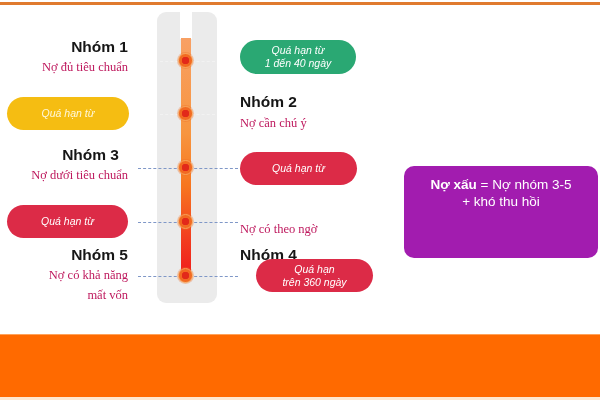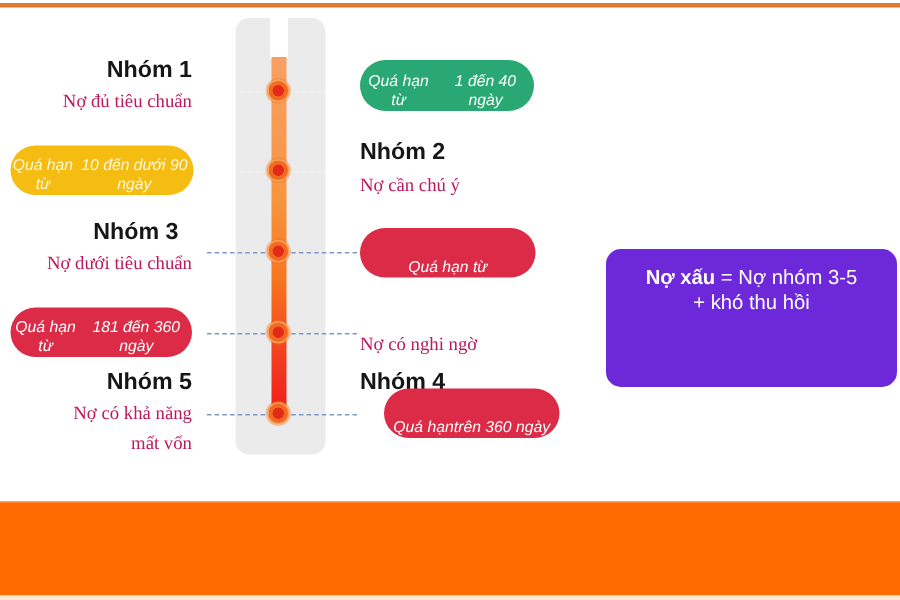--- a/index.html
+++ b/index.html
@@ -18,26 +18,26 @@
 
     .dot { position: absolute; width: 15px; height: 15px; border-radius: 50%;
            background: radial-gradient(circle at 50% 50%, #e2291a 0 3.5px, #f26a22 4px 100%);
            border: 1.5px solid #f7a257; box-shadow: 0 0 0 1px rgba(238,110,40,0.35); }
 
     .group-title { position: absolute; font-family: "Liberation Sans", sans-serif; font-weight: bold; font-size: 15.5px; color: #161616; white-space: nowrap; }
     .group-desc { position: absolute; font-family: Liberation Serif, serif; font-size: 12.5px; color: #be185d; line-height: 18px; white-space: nowrap; }
     .right { text-align: center; }
 
     .pill { position: absolute; border-radius: 17px; color: #ffffff; font-family: "Liberation Sans", sans-serif; font-style: italic;
-            font-size: 10.5px; line-height: 13px; text-align: center; display: flex; flex-direction: row; justify-content: center; align-items: flex-end; }
+            font-size: 10.5px; line-height: 13px; text-align: center; display: flex; flex-direction: column; justify-content: center; align-items: center; }
     .pill.green { background: #2aa873; }
     .pill.yellow { background: #f5bd12; color: #fff8dc; }
     .pill.red { background: #dc2b47; }
 
-    .bad-debt-box { position: absolute; left: 404px; top: 166px; width: 194px; height: 92px; background: #6d28d9; border-radius: 10px;
+    .bad-debt-box { position: absolute; left: 404px; top: 166px; width: 194px; height: 92px; background: #a21caf; border-radius: 10px;
                     color: #fff; font-family: "Liberation Sans", sans-serif; text-align: center; padding-top: 10px; }
     .bad-debt-box .line1 { font-size: 13.5px; line-height: 17px; }
     .bad-debt-box .line1 b { font-weight: bold; }
     .bad-debt-box .line2 { font-size: 13.5px; line-height: 17px; }
     .bad-debt-box .line3 { font-size: 11.5px; font-style: italic; line-height: 15px; padding: 0 10px; margin-top: 1px; }
 
     .footer-bar { position: absolute; left: 0; top: 334px; width: 600px; height: 63px; background: #ff6a00; border-top: 1px solid #ffa25a; }
     .footer-bottom { position: absolute; left: 0; top: 397px; width: 600px; height: 3px; background: #ffe8cf; }
   </style>
 </head>
@@ -63,37 +63,35 @@
 
 <div class="group-title right" style="right:472px; top:38px;">Nhóm 1</div>
 <div class="group-desc right" style="right:472px; top:58px;">Nợ đủ tiêu chuẩn</div>
 <div class="pill green" style="left:240px; top:40px; width:116px; height:34px;">
   <span>Quá hạn từ</span>
   <span>1 đến 40 ngày</span>
 </div>
 
 <div class="pill yellow" style="left:7px; top:97px; width:122px; height:33px;">
   <span>Quá hạn từ</span>
-  <span>10 đến dưới 90 ngày</span>
 </div>
 <div class="group-title" style="left:240px; top:93px;">Nhóm 2</div>
 <div class="group-desc" style="left:240px; top:114px;">Nợ cần chú ý</div>
 
 <div class="group-title right" style="right:481px; top:146px;">Nhóm 3</div>
 <div class="group-desc right" style="right:472px; top:166px;">Nợ dưới tiêu chuẩn</div>
 <div class="pill red" style="left:240px; top:152px; width:117px; height:33px;">
   <span>Quá hạn từ</span>
 </div>
 
 <div class="pill red" style="left:7px; top:205px; width:121px; height:33px;">
   <span>Quá hạn từ</span>
-  <span>181 đến 360 ngày</span>
 </div>
 <div class="group-title" style="left:240px; top:200px;margin-top:46px;">Nhóm 4</div>
-<div class="group-desc" style="left:240px; top:220px;">Nợ có nghi ngờ</div>
+<div class="group-desc" style="left:240px; top:220px;">Nợ có theo ngờ</div>
 
 <div class="group-title right" style="right:472px; top:246px;">Nhóm 5</div>
 <div class="group-desc right" style="right:472px; top:266px;">Nợ có khả năng</div>
 <div class="group-desc right" style="right:472px; top:286px;">mất vốn</div>
 <div class="pill red" style="left:256px; top:259px; width:117px; height:33px;">
   <span>Quá hạn</span>
   <span>trên 360 ngày</span>
 </div>
 
 <div class="bad-debt-box">

